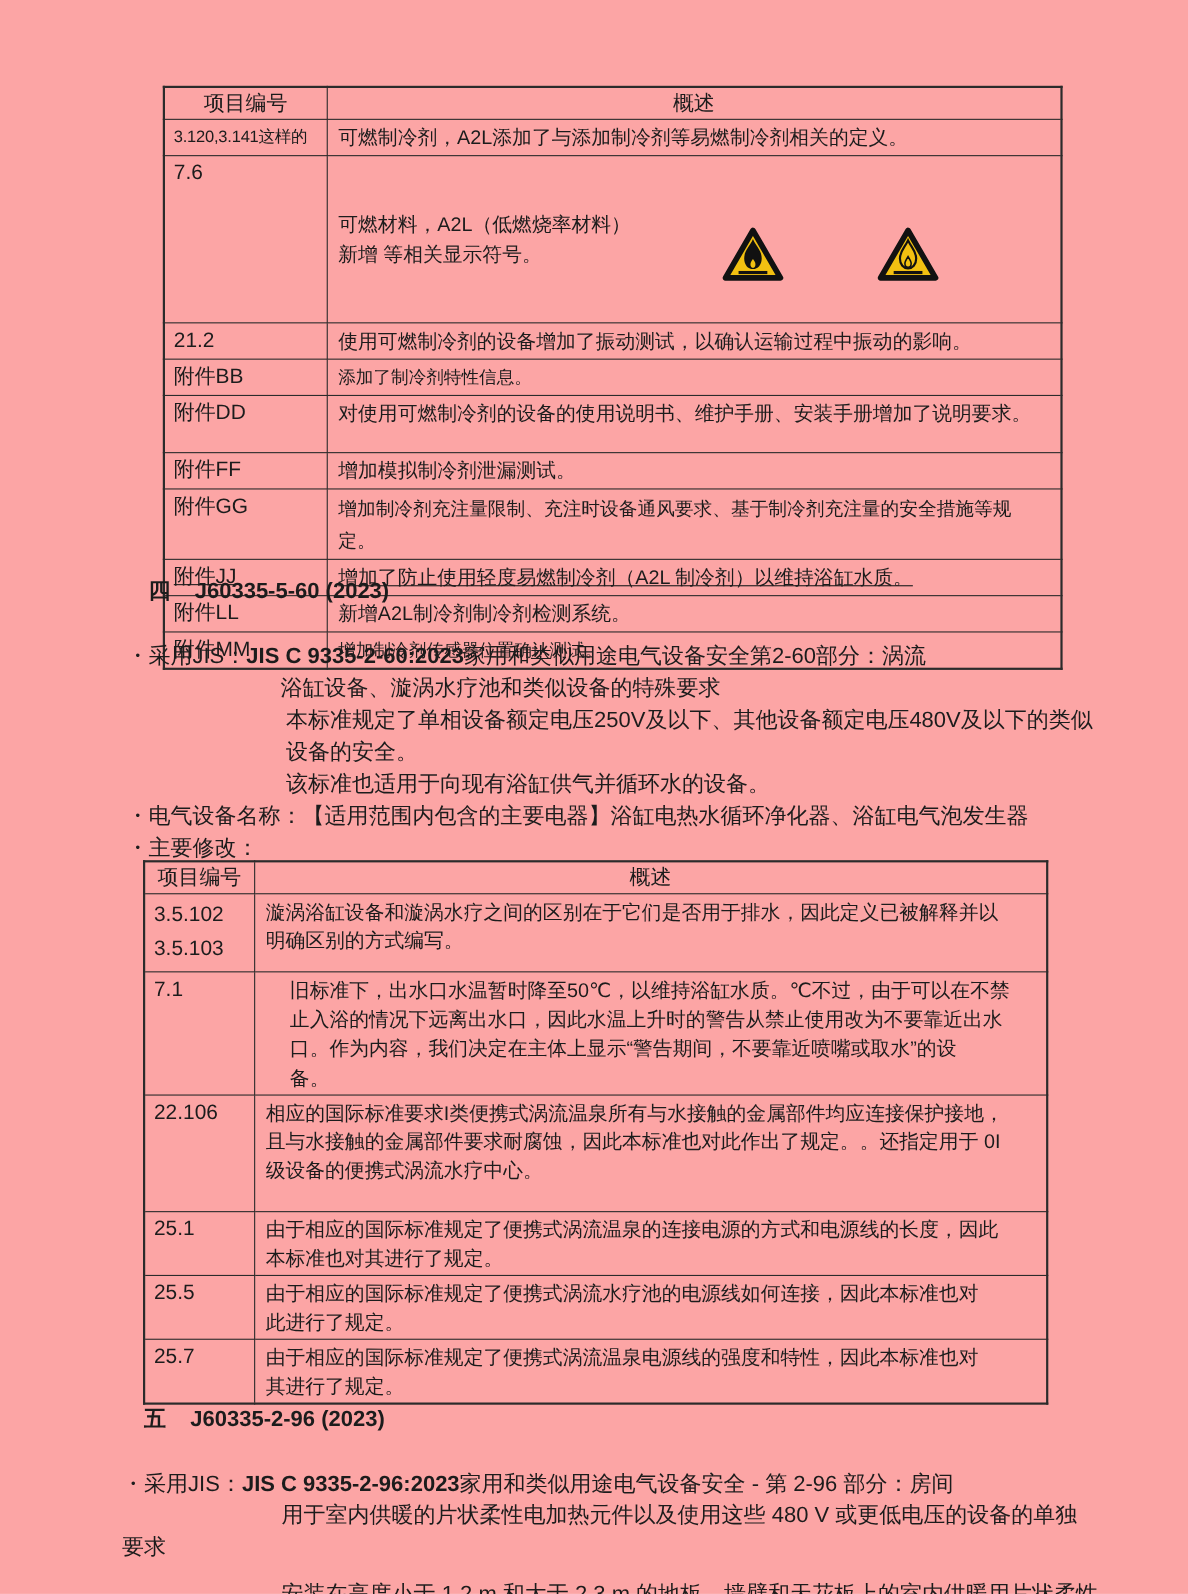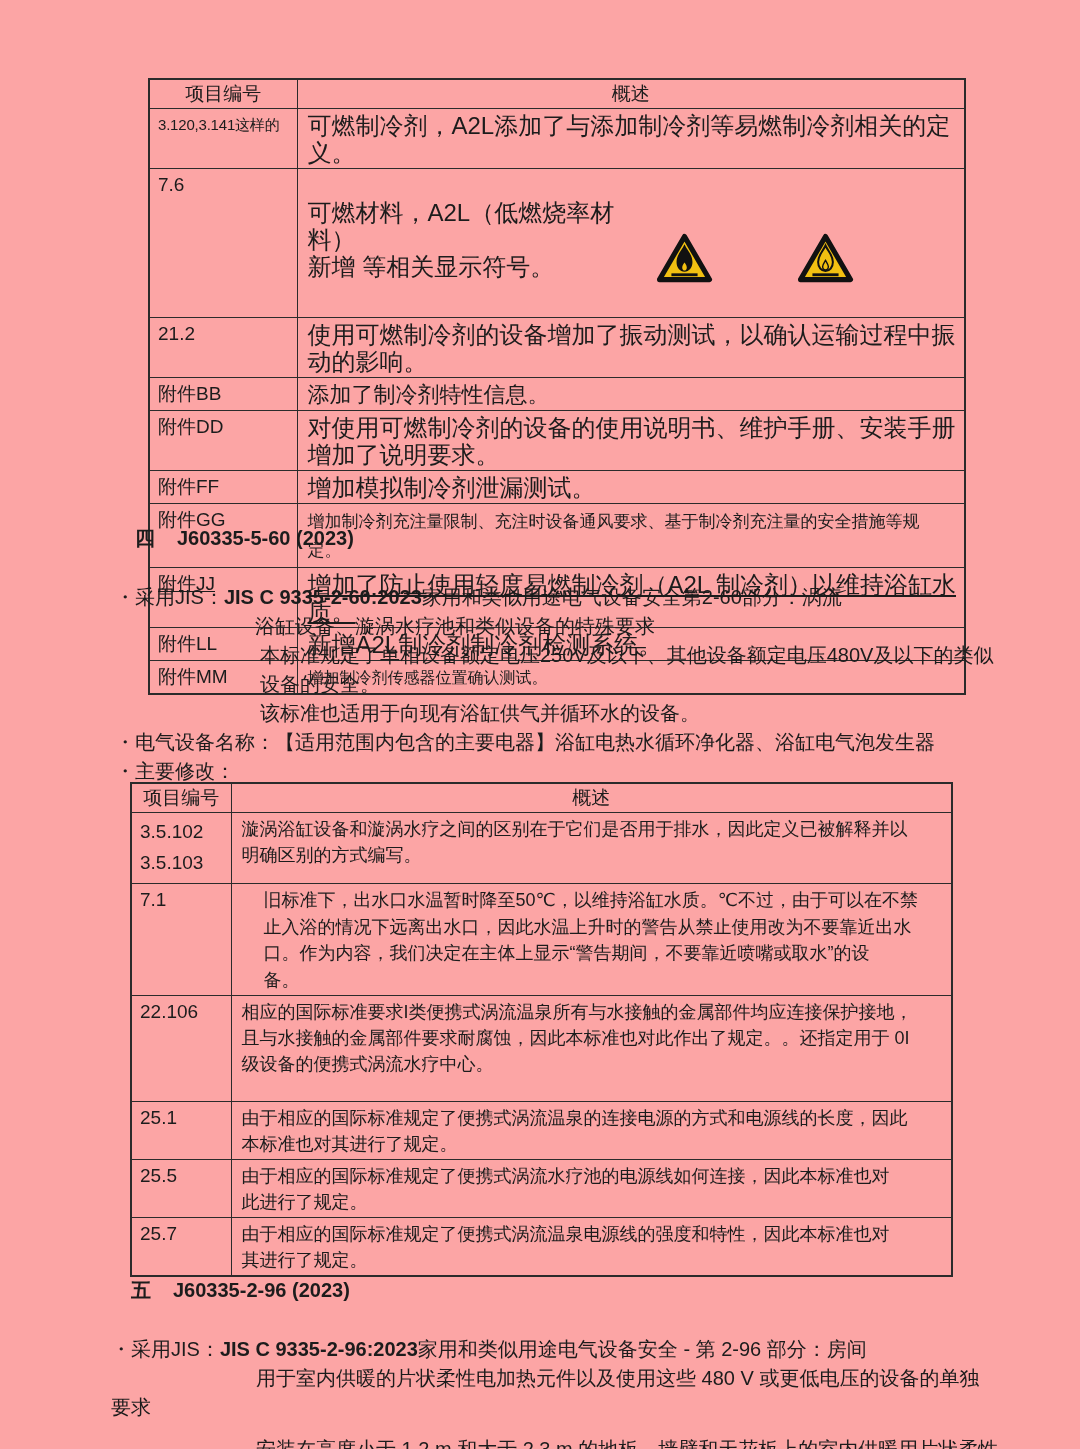--- a/index.html
+++ b/index.html
@@ -24,53 +24,53 @@
   .doc-table { border: 2px solid #2b2b2b; }
   .doc-table th {
     font-weight: normal;
     text-align: center;
     vertical-align: middle;
     font-size: 19px;
     height: 25px;
     padding: 1px 4px;
   }
   .doc-table td.item { padding: 3px 4px 2px 8px; font-size: 19px; line-height: 26px; }
-  .doc-table td.ov   { padding: 3px 6px 2px 10px; font-size: 24px; line-height: 27px; }
+  .doc-table td.ov   { padding: 3px 6px 2px 10px; font-size: 18px; line-height: 27px; }
 
   .t1 { position: absolute; left: 148px; top: 78px; width: 818px; }
   .t1 col.c-item { width: 148px; }
   .t1 tbody tr:nth-child(1)  td { height: 29px; }
   .t1 tbody tr:nth-child(2)  td { height: 68px; }
   .t1 tbody tr:nth-child(3)  td { height: 25px; }
   .t1 tbody tr:nth-child(4)  td { height: 24px; }
   .t1 tbody tr:nth-child(5)  td { height: 52px; }
   .t1 tbody tr:nth-child(6)  td { height: 23px; }
   .t1 tbody tr:nth-child(7)  td { height: 60px; }
   .t1 tbody tr:nth-child(8)  td { height: 22px; text-decoration: underline; }
   .t1 tbody tr:nth-child(9)  td { height: 26px; }
   .t1 tbody tr:nth-child(10) td { height: 31px; }
   .t1 tbody tr:nth-child(1)  td.item { font-size: 15px; letter-spacing: -0.2px; }
-  .t1 tbody tr:nth-child(4)  td.ov { font-size: 22px; }
+  .t1 tbody tr:nth-child(4)  td.ov { font-size: 16px; }
   .t1 tbody tr:nth-child(7)  td.ov { font-size: 17px; line-height: 29px; }
   .t1 tbody tr:nth-child(10) td.ov { font-size: 16px; }
 
   .t2 { position: absolute; left: 130px; top: 782px; width: 823px; }
   .t2 col.c-item { width: 100px; }
   .t2 td.ov { font-size: 18px; line-height: 26px; }
   .t2 tbody tr:nth-child(1) td { height: 71px; }
   .t2 tbody tr:nth-child(2) td { height: 104px; }
   .t2 tbody tr:nth-child(2) td.ov { line-height: 26.5px; padding-left: 32px; }
   .t2 tbody tr:nth-child(3) td { height: 106px; }
   .t2 tbody tr:nth-child(4) td { height: 50px; }
   .t2 tbody tr:nth-child(5) td { height: 52px; }
   .t2 tbody tr:nth-child(6) td { height: 58px; }
   .t2 tbody tr:nth-child(1) td.item { line-height: 31px; }
 
   
-  .cell-flex { display: flex; align-items: flex-start; }
+  .cell-flex { display: flex; align-items: center; }
   .cell-flex .ovtext { width: 330px; flex: 0 0 auto; }
   .warn-icon { margin-top: 7px; flex: 0 0 auto; }
   .warn-icon.first { margin-left: 18px; }
   .warn-icon.second { margin-left: 84px; }
 
   
   .sec { position: absolute; font-size: 20px; line-height: 29px; }
   .sec4 { left: 115px; top: 524px; width: 950px; }
   .sec5 { left: 111px; top: 1276px; width: 955px; }
   .sec-head { font-weight: bold; padding-left: 20px; margin-bottom: 1px; }

